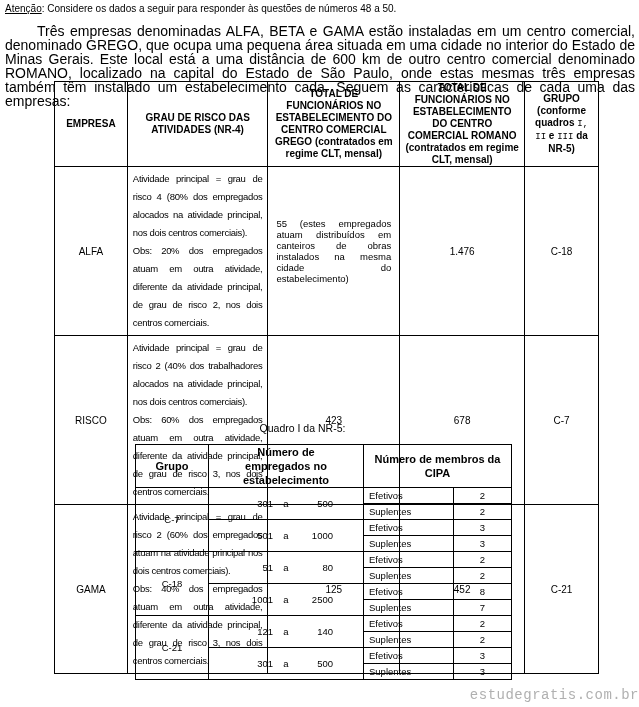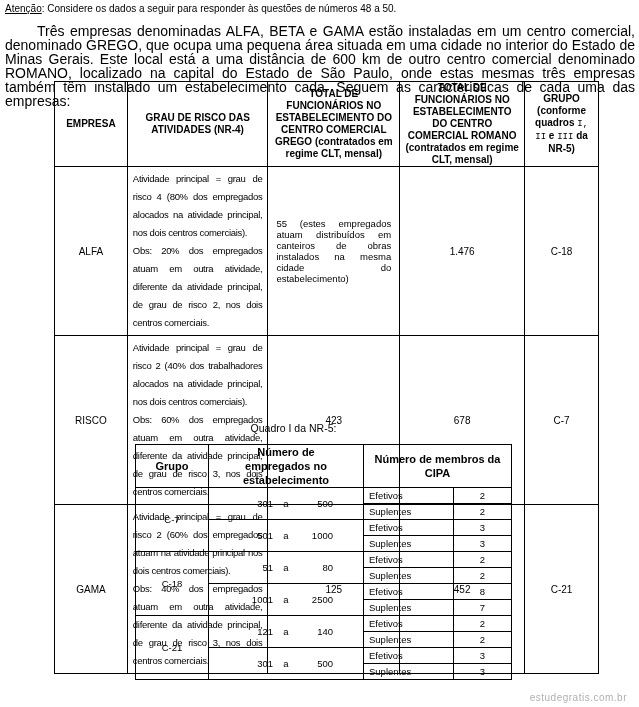--- a/index.html
+++ b/index.html
@@ -14,35 +14,35 @@
     table { border-collapse: collapse; position: absolute; }
     td, th { border: 1.5px solid #000; padding: 0; }
 
     #t1 { left: 54px; top: 81px; width: 545px; }
     #t1 th { font-weight: bold; font-size: 10px; line-height: 12px; text-align: center; vertical-align: middle; height: 60px; }
     #t1 td { font-size: 10px; vertical-align: middle; text-align: center; }
     #t1 td.risk { text-align: justify; padding: 3px 5px 3px 5px; font-size: 9.5px; line-height: 18px; letter-spacing: -0.3px; }
     #t1 td.total { text-align: justify; padding: 3px 8px; font-size: 9.5px; line-height: 11px; }
     #t1 .mono { font-family: "Liberation Mono", monospace; font-weight: normal; font-size: 9px; }
 
-    .quadro-title { position: absolute; left: 3px; width: 581px; top: 422px; text-align: center; font-size: 10.5px; }
+    .quadro-title { position: absolute; left: 12px; width: 581px; top: 422px; text-align: center; font-size: 10.5px; }
 
     #t2 { left: 135px; top: 444px; width: 377px; }
     #t2 th { font-weight: bold; font-size: 11px; line-height: 14px; height: 29px; text-align: center; }
     #t2 td { font-size: 9.5px; height: 15px; line-height: 14px; }
     #t2 td.grp { text-align: center; }
     #t2 td.range { text-align: center; }
     #t2 td.role { padding-left: 5px; text-align: left; margin-top: 39px; }
     #t2 td.num { text-align: center; }
     .range span { display: inline-block; }
     .range .lo { width: 34px; text-align: right; }
     .range .a { width: 26px; text-align: center; }
     .range .hi { width: 34px; text-align: right; }
 
-    .watermark { position: absolute; right: 12px; bottom: 4px; font-family: Liberation Sans, sans-serif; font-size: 10px; color: #b0b0b0; letter-spacing: 0.5px; }
+    .watermark { position: absolute; right: 0; bottom: 4px; font-family: Liberation Mono, monospace; font-size: 14px; color: #b0b0b0; letter-spacing: 0.5px; }
   </style>
 </head>
 <body>
 
 <div class="intro"><span class="att">Atenção</span><span>: Considere os dados a seguir para responder às questões de números 48 a 50.</span></div>
 
 <div class="para">Três empresas denominadas ALFA, BETA e GAMA estão instaladas em um centro comercial, denominado GREGO, que ocupa uma pequena área situada em uma cidade no interior do Estado de Minas Gerais. Este local está a uma distância de 600 km de outro centro comercial denominado ROMANO, localizado na capital do Estado de São Paulo, onde estas mesmas três empresas também têm instalado um estabelecimento cada. Seguem as características de cada uma das empresas:</div>
 
 <table id="t1">
   <colgroup>

